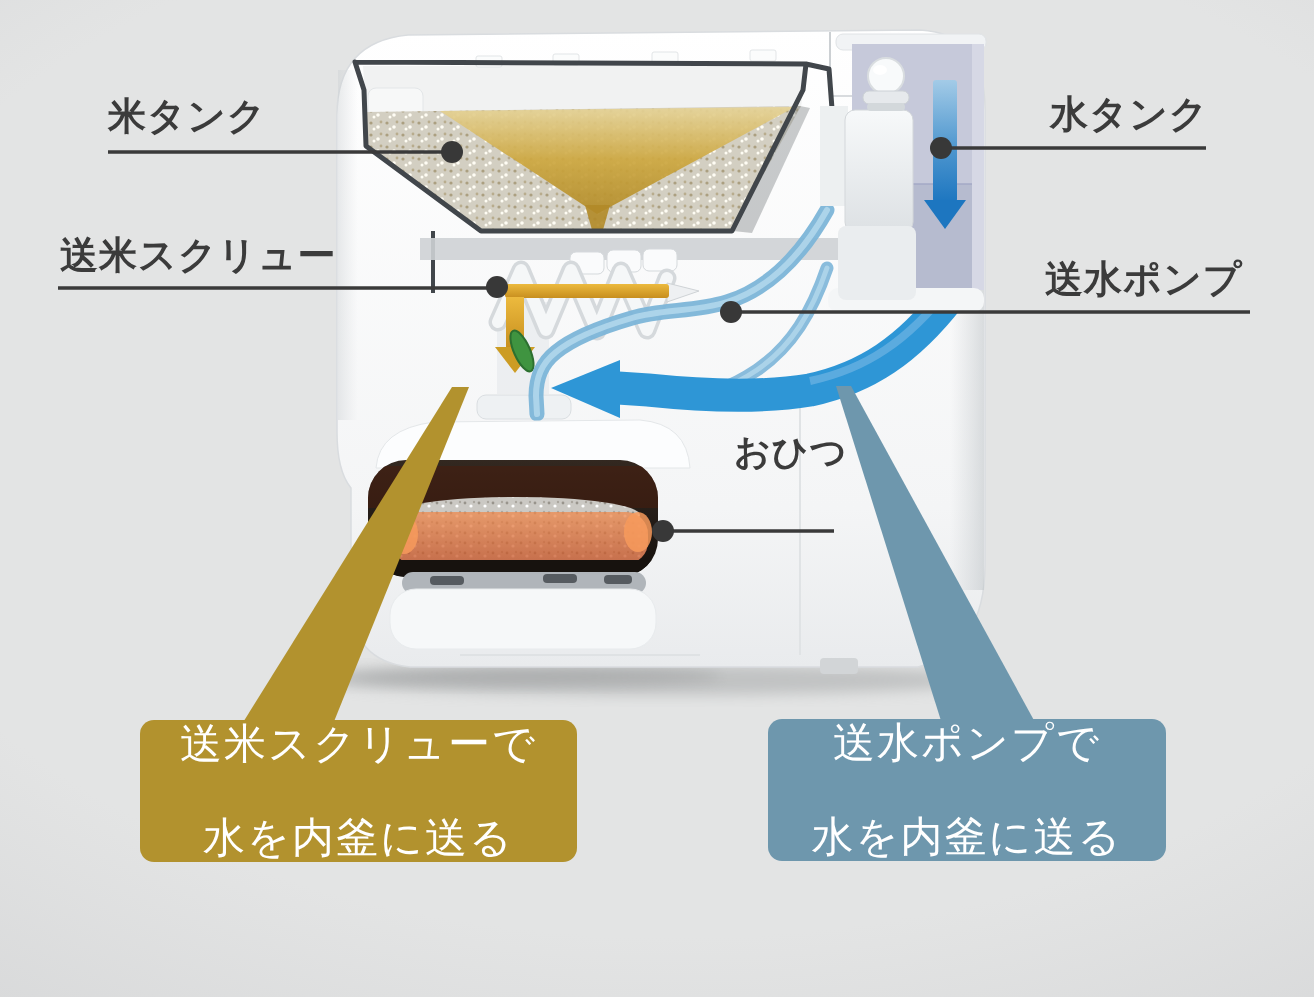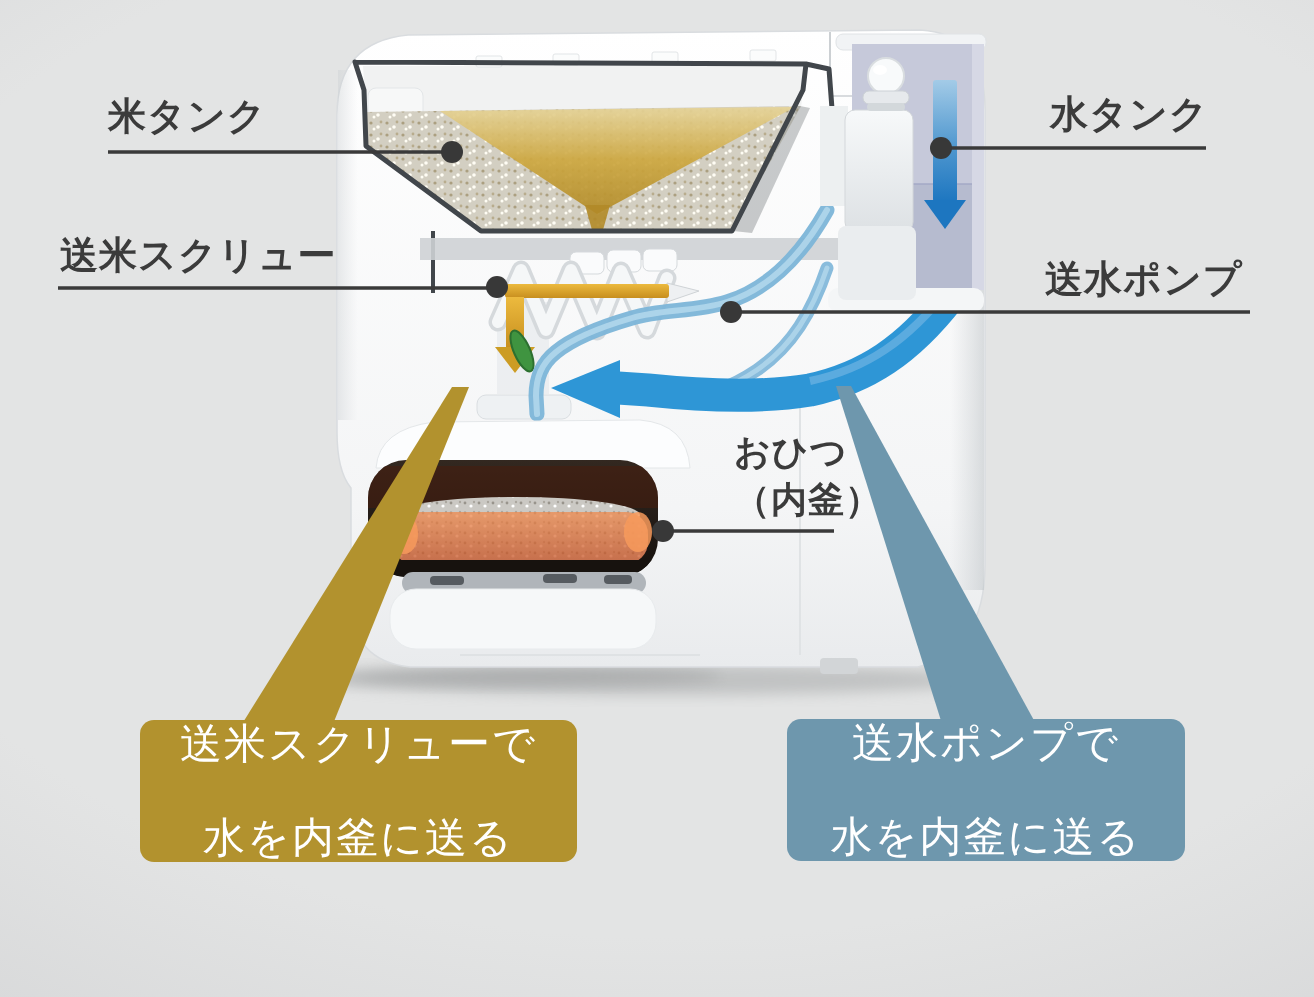--- a/index.html
+++ b/index.html
@@ -23,21 +23,21 @@
   #lbl-water-pump{left:1045px;top:257px;}
   #lbl-inner-pot{left:698px;top:428px;font-size:36px;line-height:1.32;margin-left:36px;}
   .callout{
     position:absolute;border-radius:14px;color:#ffffff;
     display:flex;flex-direction:column;justify-content:center;align-items:center;
     text-align:center;font-size:42px;font-weight:500;letter-spacing:2px;line-height:1.28;
     white-space:nowrap;
     gap:40px;
   }
   #callout-rice{left:140px;top:720px;width:437px;height:142px;}
-  #callout-water{left:768px;top:719px;width:398px;height:142px;margin-left:19px;}
+  #callout-water{left:768px;top:719px;width:398px;height:142px;}
   #note{
     position:absolute;left:62px;top:893px;
     font-size:26px;color:#4a4a4a;letter-spacing:2px;white-space:nowrap;
   }
 </style>
 </head>
 <body>
 
 <div id="canvas">
 
@@ -232,21 +232,20 @@
       <circle cx="663" cy="531" r="11"></circle>
     </g>
   </svg>
 
   <div class="label" id="lbl-rice-tank">米タンク</div>
   <div class="label" id="lbl-rice-screw">送米スクリュー</div>
   <div class="label" id="lbl-water-tank">水タンク</div>
   <div class="label" id="lbl-water-pump">送水ポンプ</div>
   <div class="label" id="lbl-inner-pot">
     <div>おひつ</div>
-    <div>（内釜）</div>
   </div>
 
   <div class="callout" id="callout-rice" style="background-color: rgb(178, 146, 46);">
     <div>送米スクリューで</div>
     <div>水を内釜に送る</div>
   </div>
   <div class="callout" id="callout-water" style="background-color: rgb(110, 151, 173);">
     <div>送水ポンプで</div>
     <div>水を内釜に送る</div>
   </div>

